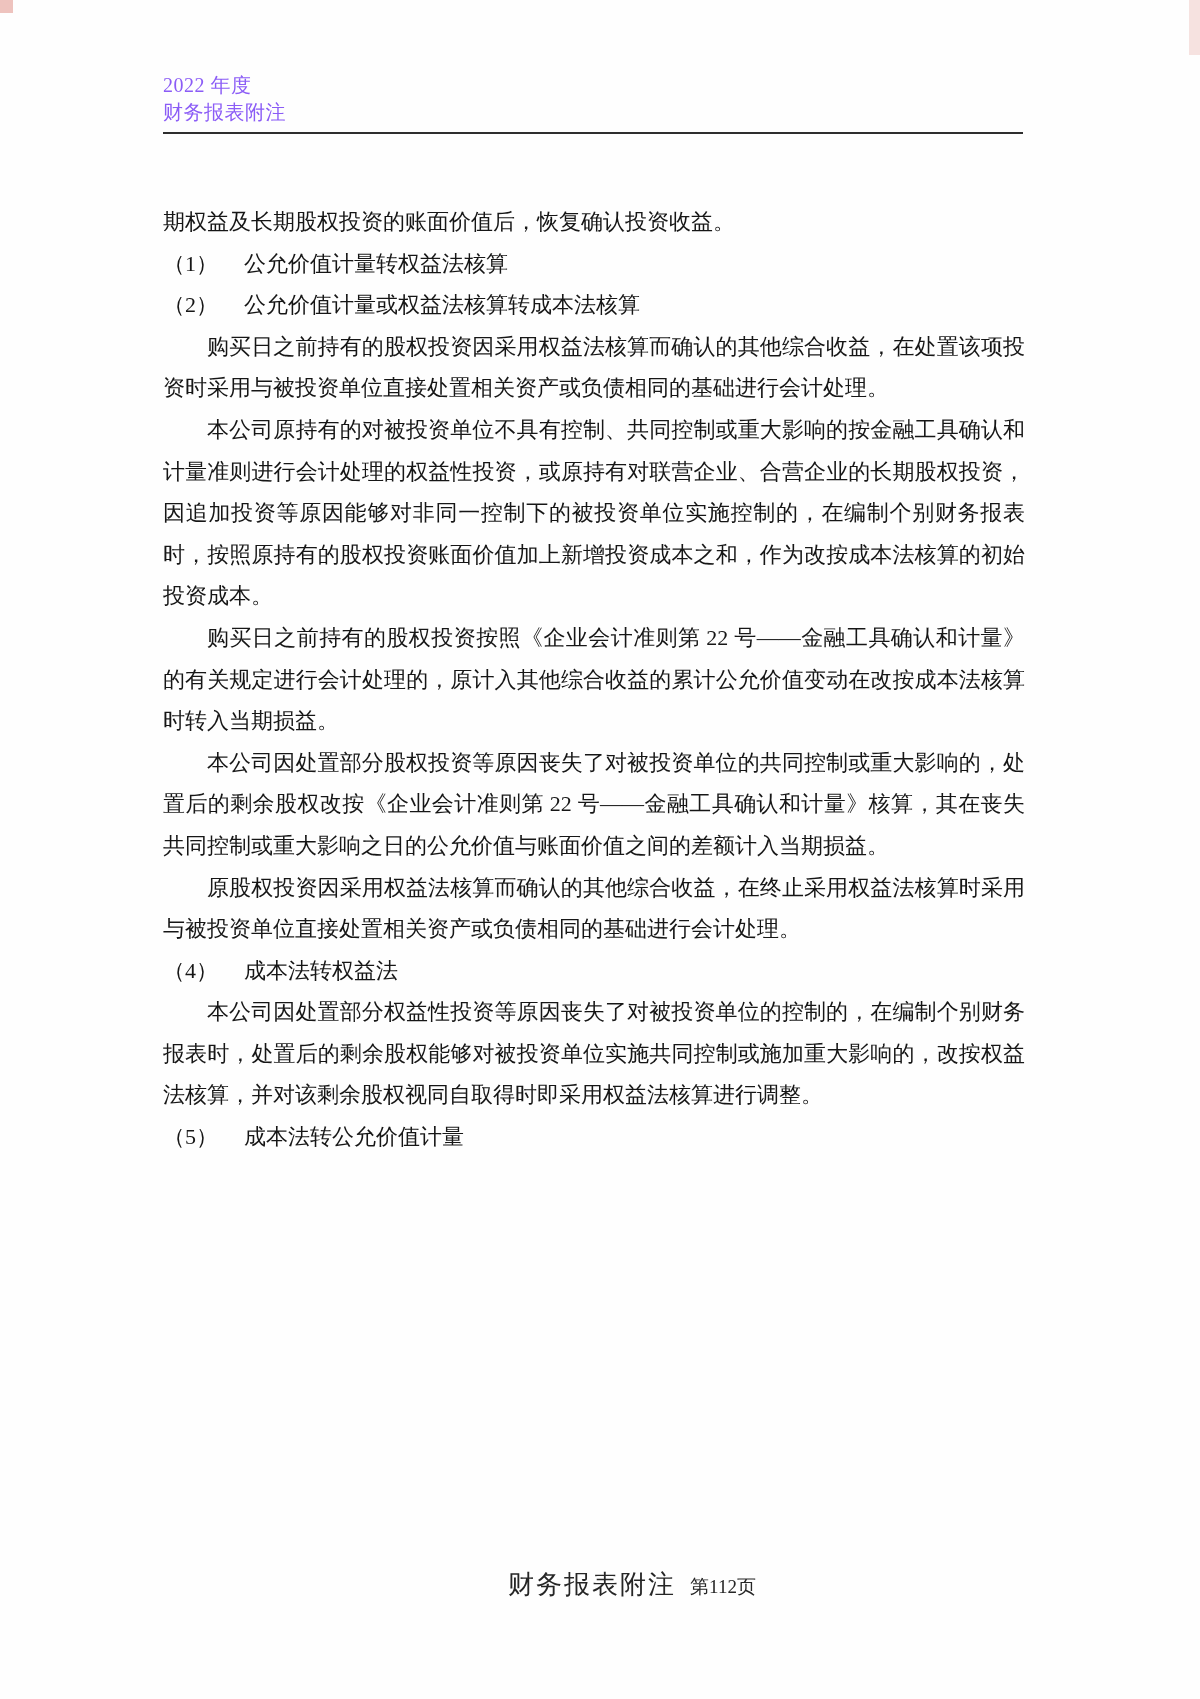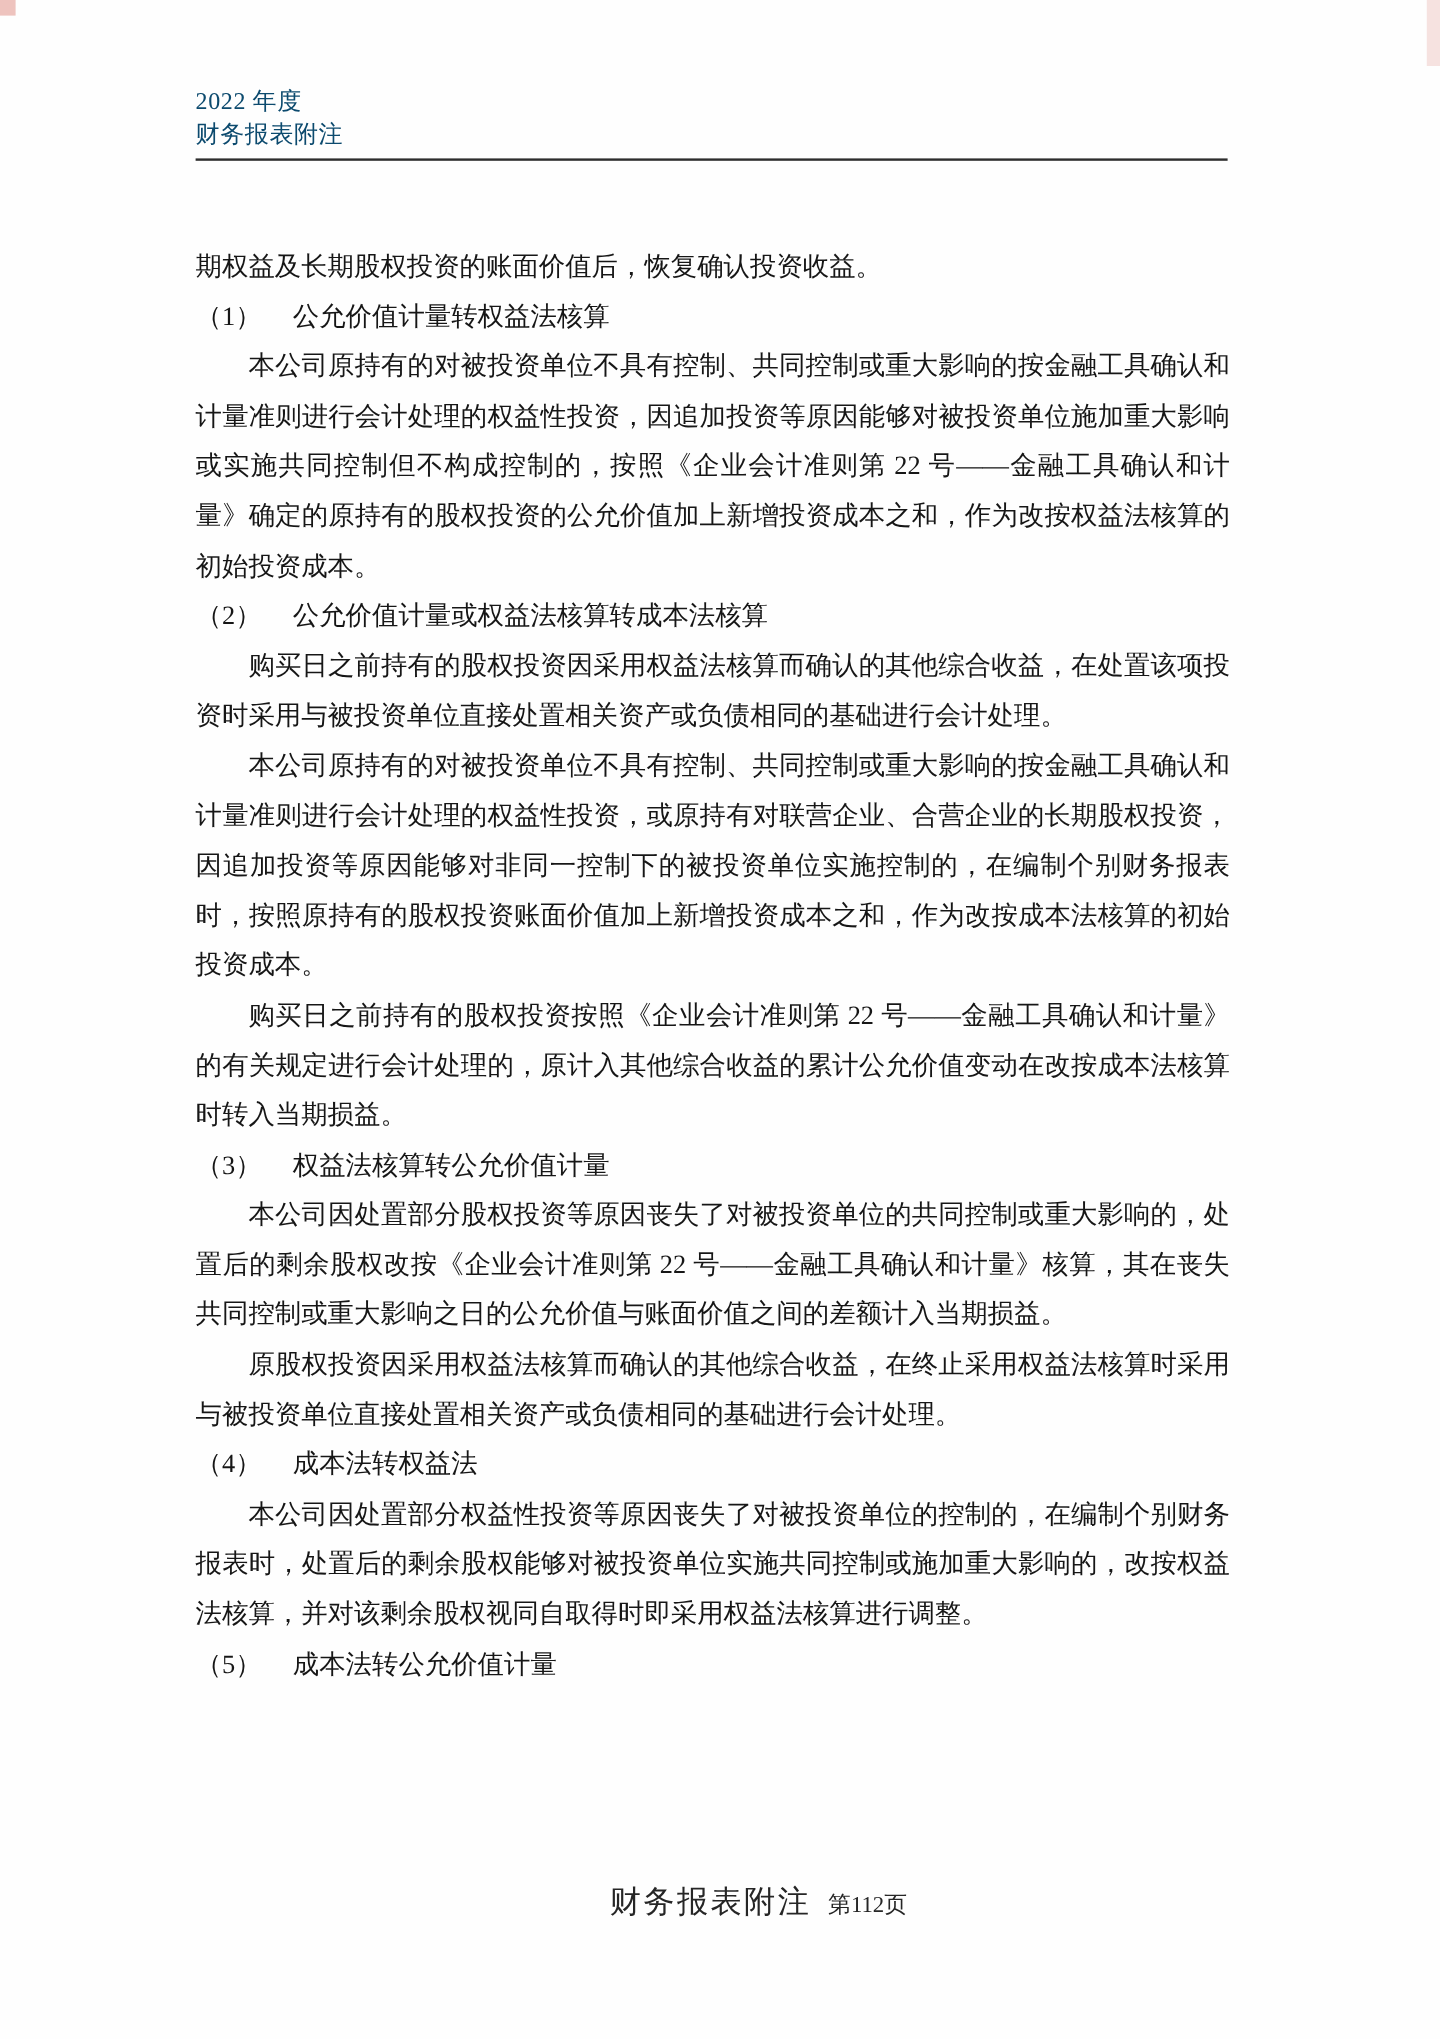--- a/index.html
+++ b/index.html
@@ -24,21 +24,21 @@
   .header {
     position: absolute;
     left: 163px; top: 72px;
     width: 860px;
     border-bottom: 2.5px solid #2e2e2e;
     padding-bottom: 6px;
   }
   .header .hline {
     font-size: 20px;
     line-height: 27px;
-    color: #0c4a6e;
+    color: #8b5cf6;
     letter-spacing: 0.5px;
   }
 
   
   .content {
     position: absolute;
     left: 163px; top: 201px;
     width: 862px;
     font-size: 22px;
     line-height: 41.6px;
@@ -79,26 +79,24 @@
   <div class="corner-mark tr"></div>
 
   <div class="header">
     <div class="hline">2022 年度</div>
     <div class="hline">财务报表附注</div>
   </div>
 
   <div class="content">
       <p class="para no-indent">期权益及长期股权投资的账面价值后，恢复确认投资收益。</p>
       <p class="num-item"><span class="item-num">（1）</span><span>公允价值计量转权益法核算</span></p>
-      <p class="para">本公司原持有的对被投资单位不具有控制、共同控制或重大影响的按金融工具确认和计量准则进行会计处理的权益性投资，因追加投资等原因能够对被投资单位施加重大影响或实施共同控制但不构成控制的，按照《企业会计准则第 22 号——金融工具确认和计量》确定的原持有的股权投资的公允价值加上新增投资成本之和，作为改按权益法核算的初始投资成本。</p>
       <p class="num-item"><span class="item-num">（2）</span><span>公允价值计量或权益法核算转成本法核算</span></p>
       <p class="para">购买日之前持有的股权投资因采用权益法核算而确认的其他综合收益，在处置该项投资时采用与被投资单位直接处置相关资产或负债相同的基础进行会计处理。</p>
       <p class="para">本公司原持有的对被投资单位不具有控制、共同控制或重大影响的按金融工具确认和计量准则进行会计处理的权益性投资，或原持有对联营企业、合营企业的长期股权投资，因追加投资等原因能够对非同一控制下的被投资单位实施控制的，在编制个别财务报表时，按照原持有的股权投资账面价值加上新增投资成本之和，作为改按成本法核算的初始投资成本。</p>
       <p class="para">购买日之前持有的股权投资按照《企业会计准则第 22 号——金融工具确认和计量》的有关规定进行会计处理的，原计入其他综合收益的累计公允价值变动在改按成本法核算时转入当期损益。</p>
-      <p class="num-item"><span class="item-num">（3）</span><span>权益法核算转公允价值计量</span></p>
       <p class="para">本公司因处置部分股权投资等原因丧失了对被投资单位的共同控制或重大影响的，处置后的剩余股权改按《企业会计准则第 22 号——金融工具确认和计量》核算，其在丧失共同控制或重大影响之日的公允价值与账面价值之间的差额计入当期损益。</p>
       <p class="para">原股权投资因采用权益法核算而确认的其他综合收益，在终止采用权益法核算时采用与被投资单位直接处置相关资产或负债相同的基础进行会计处理。</p>
       <p class="num-item"><span class="item-num">（4）</span><span>成本法转权益法</span></p>
       <p class="para">本公司因处置部分权益性投资等原因丧失了对被投资单位的控制的，在编制个别财务报表时，处置后的剩余股权能够对被投资单位实施共同控制或施加重大影响的，改按权益法核算，并对该剩余股权视同自取得时即采用权益法核算进行调整。</p>
       <p class="num-item"><span class="item-num">（5）</span><span>成本法转公允价值计量</span></p>
     </div>
 
   <div class="footer">
     <span class="f-title">财务报表附注</span><span class="f-page">第112页</span>
   </div>

